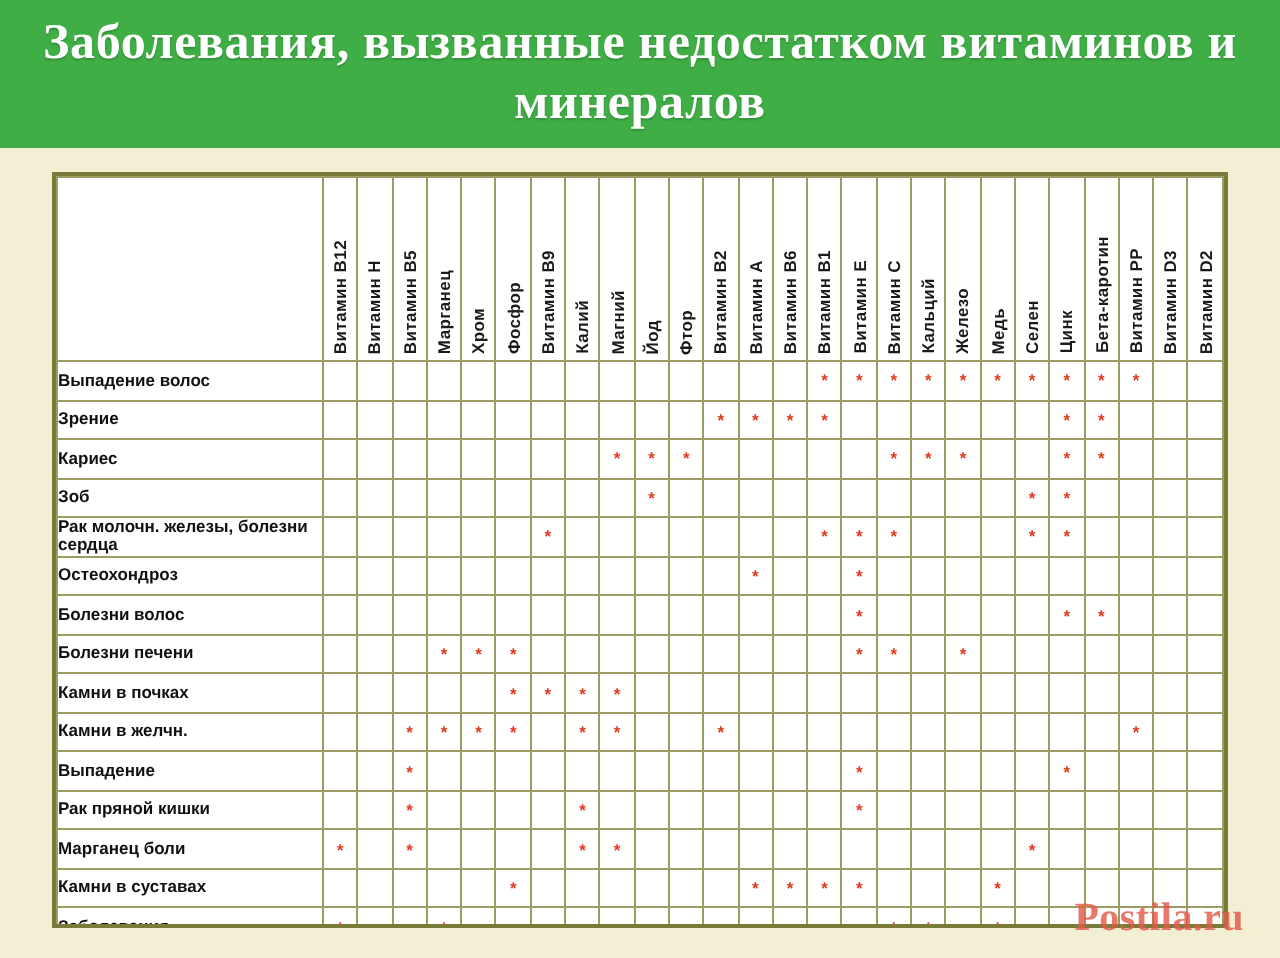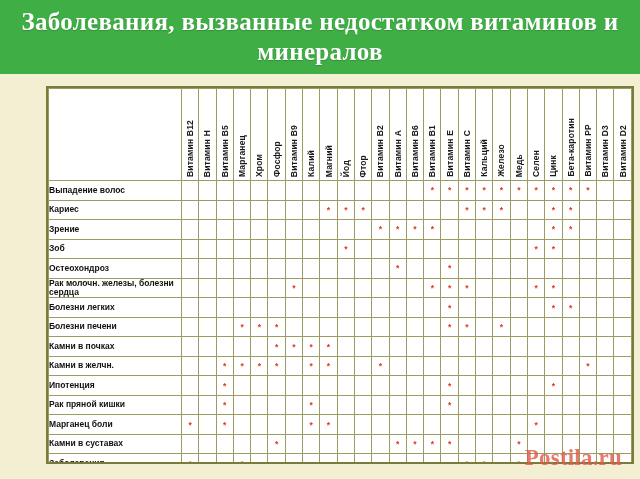--- a/index.html
+++ b/index.html
@@ -34,21 +34,20 @@
   }
   
   #table-frame {
     position:absolute;
     left:26px; top:86px;
     width:588px; height:378px;
     background:#ffffff;
     border:2px solid #7a7a3a;
     box-sizing:border-box;
     overflow:hidden;
-    margin-left:20px;
   }
   table.grid {
     border-collapse:collapse;
     width:100%;
     height:100%;
     table-layout:fixed;
   }
   table.grid th, table.grid td {
     border:1px solid #9b9b62;
     padding:0;
@@ -98,21 +97,21 @@
     font-size:11px;
     font-weight:bold;
     line-height:10px;
   }
   tr.data-row { height:19.5px; }
   
   #watermark {
     position:absolute;
     right:18px; bottom:8px;
     font-family:"Liberation Serif", serif;
-    font-size:23px;
+    font-size:20px;
     font-weight:bold;
     color:#e25b4a;
     opacity:0.82;
     letter-spacing:0.2px;
     pointer-events:none;
   }
 </style>
 </head>
 <body>
 
@@ -231,20 +230,49 @@
             <td class="cell">*</td>
             <td class="cell">*</td>
             <td class="cell">*</td>
             <td class="cell">*</td>
             <td class="cell">*</td>
             <td class="cell">*</td>
             <td class="cell"></td>
             <td class="cell"></td>
           </tr>
           <tr class="data-row">
+            <td class="dis">Зрение</td>
+            <td class="cell"></td>
+            <td class="cell"></td>
+            <td class="cell"></td>
+            <td class="cell"></td>
+            <td class="cell"></td>
+            <td class="cell"></td>
+            <td class="cell"></td>
+            <td class="cell"></td>
+            <td class="cell"></td>
+            <td class="cell"></td>
+            <td class="cell"></td>
+            <td class="cell">*</td>
+            <td class="cell">*</td>
+            <td class="cell">*</td>
+            <td class="cell">*</td>
+            <td class="cell"></td>
+            <td class="cell"></td>
+            <td class="cell"></td>
+            <td class="cell"></td>
+            <td class="cell"></td>
+            <td class="cell"></td>
+            <td class="cell">*</td>
+            <td class="cell">*</td>
+            <td class="cell"></td>
+            <td class="cell"></td>
+            <td class="cell"></td>
+          </tr>
+          <tr class="data-row">
             <td class="dis">Кариес</td>
             <td class="cell"></td>
             <td class="cell"></td>
             <td class="cell"></td>
             <td class="cell"></td>
             <td class="cell"></td>
             <td class="cell"></td>
             <td class="cell"></td>
             <td class="cell"></td>
             <td class="cell">*</td>
@@ -260,49 +288,20 @@
             <td class="cell">*</td>
             <td class="cell"></td>
             <td class="cell"></td>
             <td class="cell">*</td>
             <td class="cell">*</td>
             <td class="cell"></td>
             <td class="cell"></td>
             <td class="cell"></td>
           </tr>
           <tr class="data-row">
-            <td class="dis">Зрение</td>
-            <td class="cell"></td>
-            <td class="cell"></td>
-            <td class="cell"></td>
-            <td class="cell"></td>
-            <td class="cell"></td>
-            <td class="cell"></td>
-            <td class="cell"></td>
-            <td class="cell"></td>
-            <td class="cell"></td>
-            <td class="cell"></td>
-            <td class="cell"></td>
-            <td class="cell">*</td>
-            <td class="cell">*</td>
-            <td class="cell">*</td>
-            <td class="cell">*</td>
-            <td class="cell"></td>
-            <td class="cell"></td>
-            <td class="cell"></td>
-            <td class="cell"></td>
-            <td class="cell"></td>
-            <td class="cell"></td>
-            <td class="cell">*</td>
-            <td class="cell">*</td>
-            <td class="cell"></td>
-            <td class="cell"></td>
-            <td class="cell"></td>
-          </tr>
-          <tr class="data-row">
             <td class="dis">Зоб</td>
             <td class="cell"></td>
             <td class="cell"></td>
             <td class="cell"></td>
             <td class="cell"></td>
             <td class="cell"></td>
             <td class="cell"></td>
             <td class="cell"></td>
             <td class="cell"></td>
             <td class="cell"></td>
@@ -318,20 +317,49 @@
             <td class="cell"></td>
             <td class="cell"></td>
             <td class="cell">*</td>
             <td class="cell">*</td>
             <td class="cell"></td>
             <td class="cell"></td>
             <td class="cell"></td>
             <td class="cell"></td>
           </tr>
           <tr class="data-row">
+            <td class="dis">Рак молочн. железы, болезни сердца</td>
+            <td class="cell"></td>
+            <td class="cell"></td>
+            <td class="cell"></td>
+            <td class="cell"></td>
+            <td class="cell"></td>
+            <td class="cell"></td>
+            <td class="cell">*</td>
+            <td class="cell"></td>
+            <td class="cell"></td>
+            <td class="cell"></td>
+            <td class="cell"></td>
+            <td class="cell"></td>
+            <td class="cell"></td>
+            <td class="cell"></td>
+            <td class="cell">*</td>
+            <td class="cell">*</td>
+            <td class="cell">*</td>
+            <td class="cell"></td>
+            <td class="cell"></td>
+            <td class="cell"></td>
+            <td class="cell">*</td>
+            <td class="cell">*</td>
+            <td class="cell"></td>
+            <td class="cell"></td>
+            <td class="cell"></td>
+            <td class="cell"></td>
+          </tr>
+          <tr class="data-row">
             <td class="dis">Остеохондроз</td>
             <td class="cell"></td>
             <td class="cell"></td>
             <td class="cell"></td>
             <td class="cell"></td>
             <td class="cell"></td>
             <td class="cell"></td>
             <td class="cell"></td>
             <td class="cell"></td>
             <td class="cell"></td>
@@ -347,50 +375,21 @@
             <td class="cell"></td>
             <td class="cell"></td>
             <td class="cell"></td>
             <td class="cell"></td>
             <td class="cell"></td>
             <td class="cell"></td>
             <td class="cell"></td>
             <td class="cell"></td>
           </tr>
           <tr class="data-row">
-            <td class="dis">Рак молочн. железы, болезни сердца</td>
-            <td class="cell"></td>
-            <td class="cell"></td>
-            <td class="cell"></td>
-            <td class="cell"></td>
-            <td class="cell"></td>
-            <td class="cell"></td>
-            <td class="cell">*</td>
-            <td class="cell"></td>
-            <td class="cell"></td>
-            <td class="cell"></td>
-            <td class="cell"></td>
-            <td class="cell"></td>
-            <td class="cell"></td>
-            <td class="cell"></td>
-            <td class="cell">*</td>
-            <td class="cell">*</td>
-            <td class="cell">*</td>
-            <td class="cell"></td>
-            <td class="cell"></td>
-            <td class="cell"></td>
-            <td class="cell">*</td>
-            <td class="cell">*</td>
-            <td class="cell"></td>
-            <td class="cell"></td>
-            <td class="cell"></td>
-            <td class="cell"></td>
-          </tr>
-          <tr class="data-row">
-            <td class="dis">Болезни легких</td>
+            <td class="dis">Болезни волос</td>
             <td class="cell"></td>
             <td class="cell"></td>
             <td class="cell"></td>
             <td class="cell"></td>
             <td class="cell"></td>
             <td class="cell"></td>
             <td class="cell"></td>
             <td class="cell"></td>
             <td class="cell"></td>
             <td class="cell"></td>
@@ -492,21 +491,21 @@
             <td class="cell"></td>
             <td class="cell"></td>
             <td class="cell"></td>
             <td class="cell"></td>
             <td class="cell"></td>
             <td class="cell">*</td>
             <td class="cell"></td>
             <td class="cell"></td>
           </tr>
           <tr class="data-row">
-            <td class="dis">Ипотенция</td>
+            <td class="dis">Выпадение</td>
             <td class="cell"></td>
             <td class="cell"></td>
             <td class="cell">*</td>
             <td class="cell"></td>
             <td class="cell"></td>
             <td class="cell"></td>
             <td class="cell"></td>
             <td class="cell"></td>
             <td class="cell"></td>
             <td class="cell"></td>

